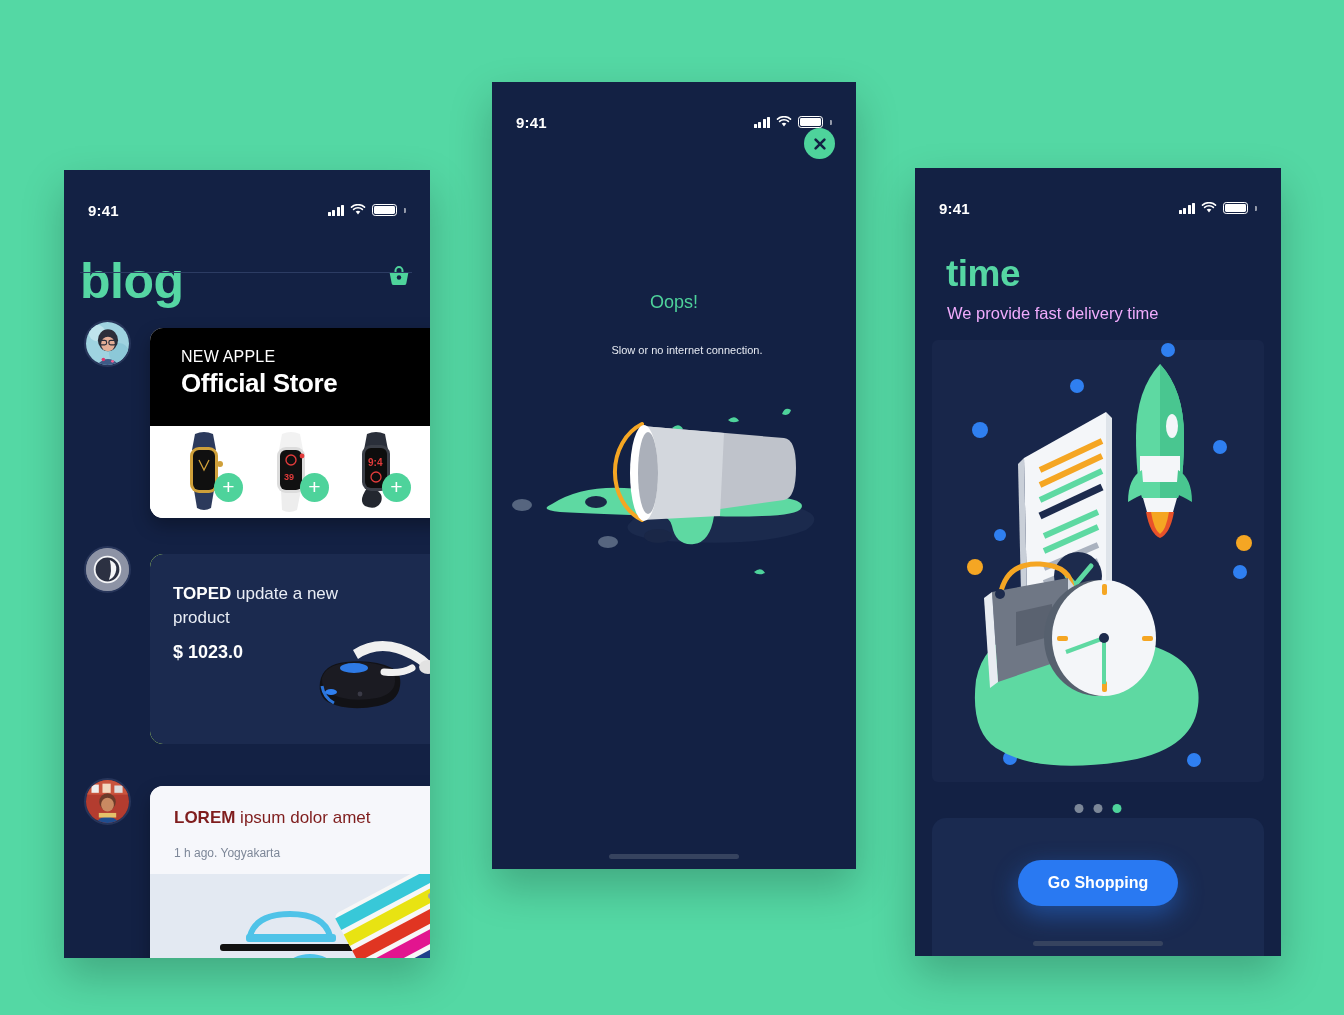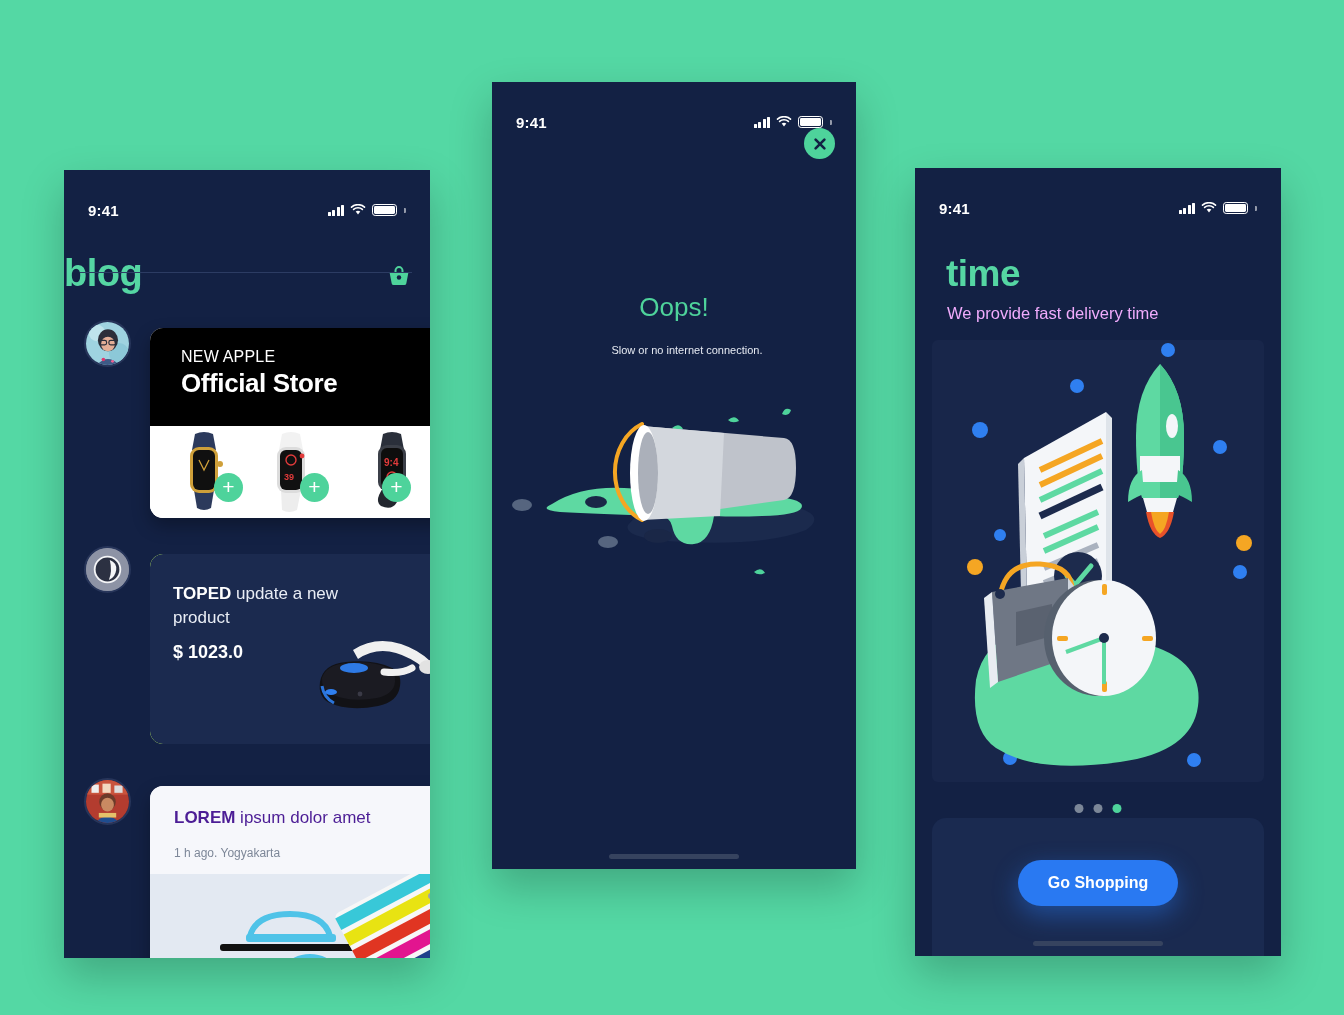--- a/index.html
+++ b/index.html
@@ -40,22 +40,22 @@
   .batt::after { content:""; position:absolute; left:1.4px; top:1.4px; bottom:1.4px; right:1.4px; background:#fff; border-radius:1.4px; }
   .batt-tip { width: 2px; height: 5px; background: rgba(255,255,255,.55); border-radius: 0 1px 1px 0; margin-left: 1px; }
   .home-ind {
     position: absolute; bottom: 10px; left: 50%; transform: translateX(-50%);
     width: 130px; height: 5px; border-radius: 3px; background: #36435f;
   }
 
   
   .p1-header { position: absolute; top: 46px; left: 0; right: 0; height: 84px; }
   .p1-title {
-    position: absolute; left: 0; top: 36px;
-    font-size: 38px; font-weight: bold; color: #55d6a3; letter-spacing: -0.5px; text-align: right;
+    position: absolute; left: 16px; top: 36px;
+    font-size: 50px; font-weight: bold; color: #55d6a3; letter-spacing: -0.5px; text-align: right;
   }
   .cart-ico { position: absolute; right: 18px; top: 48px; width: 26px; height: 24px; }
   .p1-rule { position: absolute; left: 16px; right: 18px; top: 102px; height: 1px; background: #2c3c63; }
 
   .feed { position: absolute; top: 150px; left: 0; right: 0; bottom: 0; }
   .feed-row { position: relative; margin-bottom: 20px; }
   .avatar {
     position: absolute; left: 20px; top: 0; width: 47px; height: 47px; border-radius: 50%;
     overflow: hidden; border: 2px solid #27355a;
   }
@@ -86,33 +86,33 @@
   .toped-title b { color: #ffffff; font-weight: bold; }
   .toped-price { position: absolute; left: 23px; top: 88px; color: #ffffff; font-size: 18px; font-weight: bold; }
   .vr-img { position: absolute; right: 2px; bottom: 14px; width: 150px; height: 110px; }
 
   .card-lorem {
     position: absolute; left: 86px; top: 8px; width: 300px; height: 200px;
     border-radius: 13px 13px 0 0; overflow: hidden; background: #f3f5f9;
     box-shadow: 0 8px 18px rgba(0,0,0,.28);
   }
   .lorem-head { padding: 22px 24px 14px 24px; background: #f6f7fb; }
-  .lorem-title { color: #4c1d95; font-size: 17px; }
+  .lorem-title { color: #7f1d1d; font-size: 17px; }
   .lorem-title b { font-weight: bold; }
   .lorem-sub { margin-top: 18px; color: #7d8798; font-size: 12px; }
   .lorem-photo { position: relative; height: 110px; background: #dfe5ef; overflow: hidden; }
 
   
   .close-btn {
     position: absolute; right: 21px; top: 46px; width: 31px; height: 31px;
     border-radius: 50%; background: #4ed39b; display: flex; align-items: center; justify-content: center;
   }
   .oops-title {
     position: absolute; top: 210px; left: 0; right: 0; text-align: center;
-    color: #4ed39b; font-size: 26px; font-weight: 500;
+    color: #4ed39b; font-size: 18px; font-weight: 500;
   }
   .oops-sub {
     position: absolute; top: 255px; left: 0; right: 0; text-align: center;
     color: #e6eaf2; font-size: 11px; line-height: 26px; padding-left: 26px;
   }
   .spill-wrap { position: absolute; top: 310px; left: 0; right: 0; height: 230px; }
   .retry-btn {
     position: absolute; left: 50%; transform: translateX(-50%); top: 563px;
     width: 160px; height: 46px; border: none; border-radius: 24px;
     background: #2979f2; color: #fff; font-size: 16px; font-weight: bold;
@@ -222,21 +222,21 @@
                 <path d="M26 60 h20 l-4 20 q-8 4-15 0 Z" fill="#ededed"></path>
                 <rect x="22" y="17" width="28" height="46" rx="9" fill="#dcdcdc"></rect>
                 <rect x="25" y="20" width="22" height="40" rx="6" fill="#111"></rect>
                 <circle cx="36" cy="30" r="5" fill="none" stroke="#e23b3b" stroke-width="1.4"></circle>
                 <text x="29" y="50" font-size="9" fill="#e23b3b" font-family="Liberation Sans, sans-serif" font-weight="bold">39</text>
                 <circle cx="47" cy="26" r="2.4" fill="#e23b3b"></circle>
               </svg>
             </div>
             <div class="plusbtn" style="left:150px; bottom:16px">+</div>
 
-            <div class="watch" style="left:206px">
+            <div class="watch" style="left:190px">
               <svg viewBox="0 0 72 82">
                 <path d="M27 4 q9-4 18 0 l3 16 h-24 Z" fill="#2a2f3a"></path>
                 <path d="M27 58 q18 2 14 14 q-5 9-16 4 q-7-5 2-18 Z" fill="#23272f"></path>
                 <rect x="22" y="15" width="28" height="46" rx="9" fill="#3b3f48"></rect>
                 <rect x="25" y="18" width="22" height="40" rx="6" fill="#0d0d0d"></rect>
                 <text x="28" y="36" font-size="10" fill="#e23b3b" font-family="Liberation Sans, sans-serif" font-weight="bold">9:4</text>
                 <circle cx="36" cy="47" r="5" fill="none" stroke="#e23b3b" stroke-width="1.3"></circle>
               </svg>
             </div>
             <div class="plusbtn" style="left:232px; bottom:16px">+</div>

